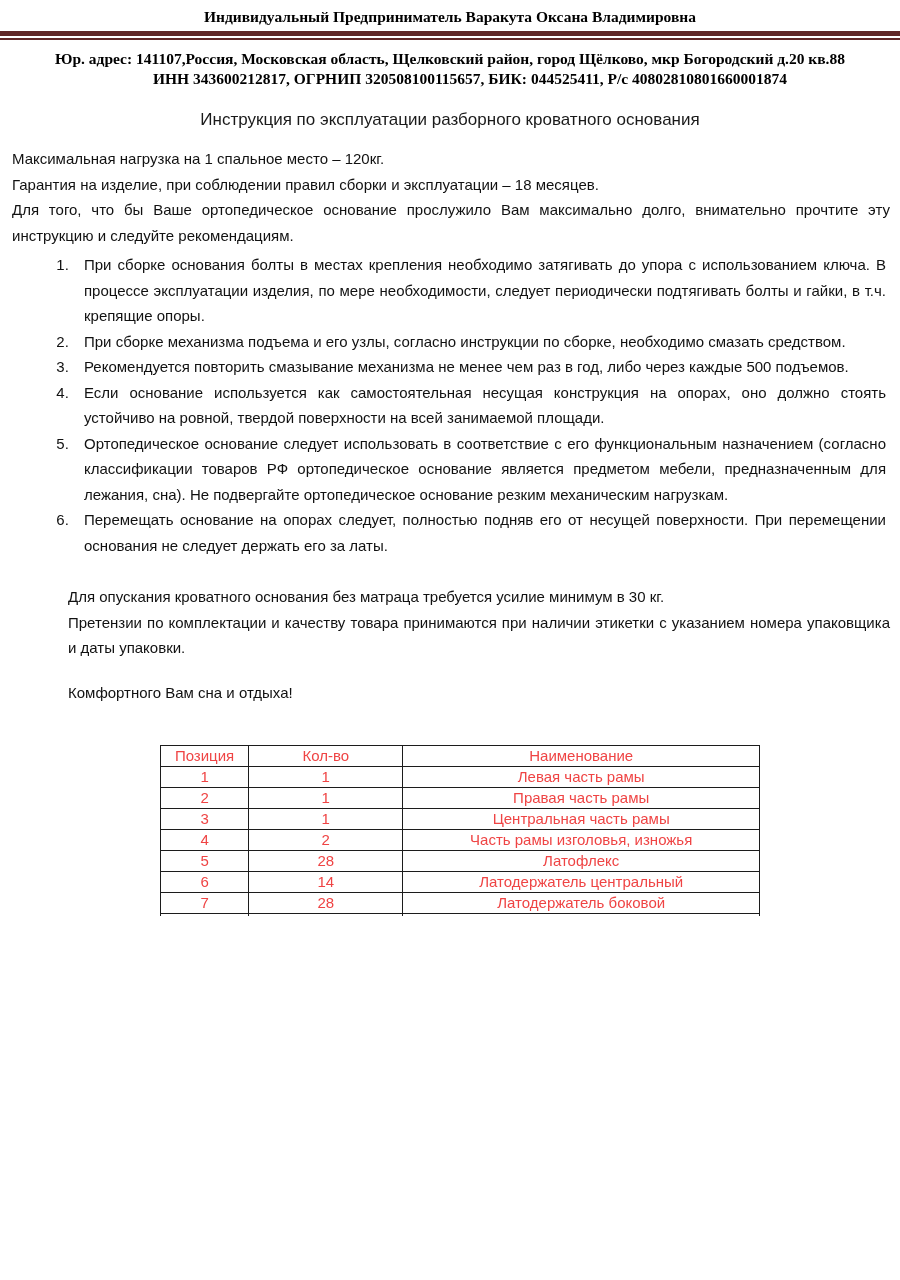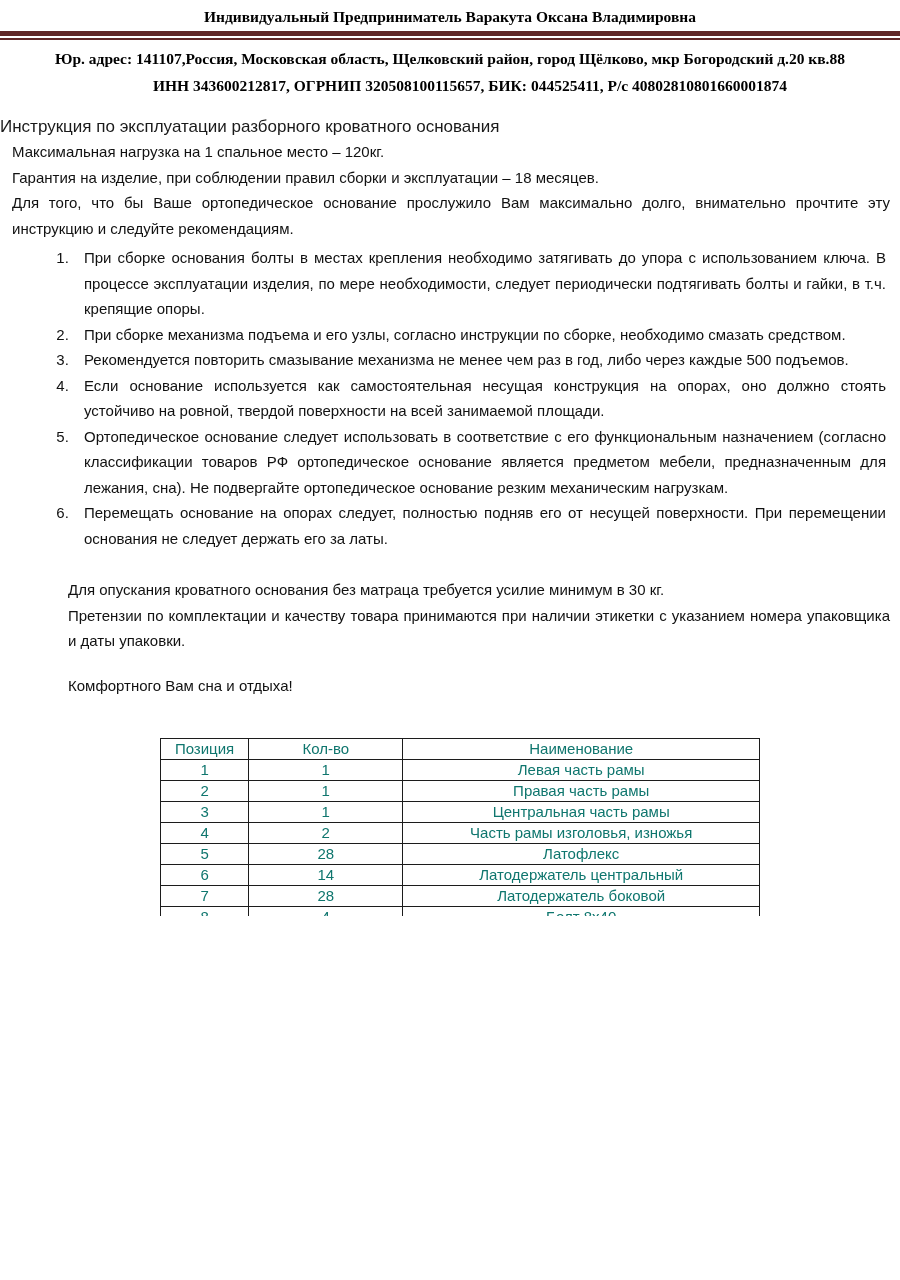--- a/index.html
+++ b/index.html
@@ -22,36 +22,37 @@
   }
   .company{margin-top:7px;}
   .head-rule{
     margin-top:4px;
     height:2px;
     border-top:5px solid #5f2626;
     border-bottom:2px solid #5f2626;
     width:100%;
   }
   .address{margin-top:9px;font-family:Liberation Serif, serif;}
-  .requisites{margin-top:7px;padding-left:40px;}
+  .requisites{padding-left:40px;}
   
   .doc-title{
     margin-top:19px;
+    text-align:center;
     font-size:17px;
     line-height:23px;
     color:#1a1a1a;
   }
   
   .content{
     padding:0 10px 0 12px;
     font-size:15px;
     line-height:25.5px;
     color:#111;
   }
-  .intro{margin-top:1px;}
+  .intro{margin-top:15px;}
   .intro p{margin:0;text-align:justify;}
   ol.rules{
     margin:4px;
     padding-left:57px;
   }
   ol.rules li{
     padding-left:11px;
     text-align:justify;
   }
   .indent-block{
@@ -60,21 +61,21 @@
   .indent-block p{margin:0;text-align:justify;}
   .closing{margin:19px 0 0 56px;}
   .manufacturer{margin:24px 0 0 56px;text-align:justify;}
   
   table.parts{
     margin:40px 0 0 148px;
     width:600px;
     border-collapse:collapse;
     table-layout:fixed;
     font-size:15px;
-    color:#0f766e;
+    color:#ef4444;
   }
   table.parts th,table.parts td{
     border:1.5px solid #1c1c1c;
     text-align:center;
     font-weight:normal;
     height:20px;
     padding:0 2px;
     line-height:20px;
     overflow:hidden;
     white-space:nowrap;

